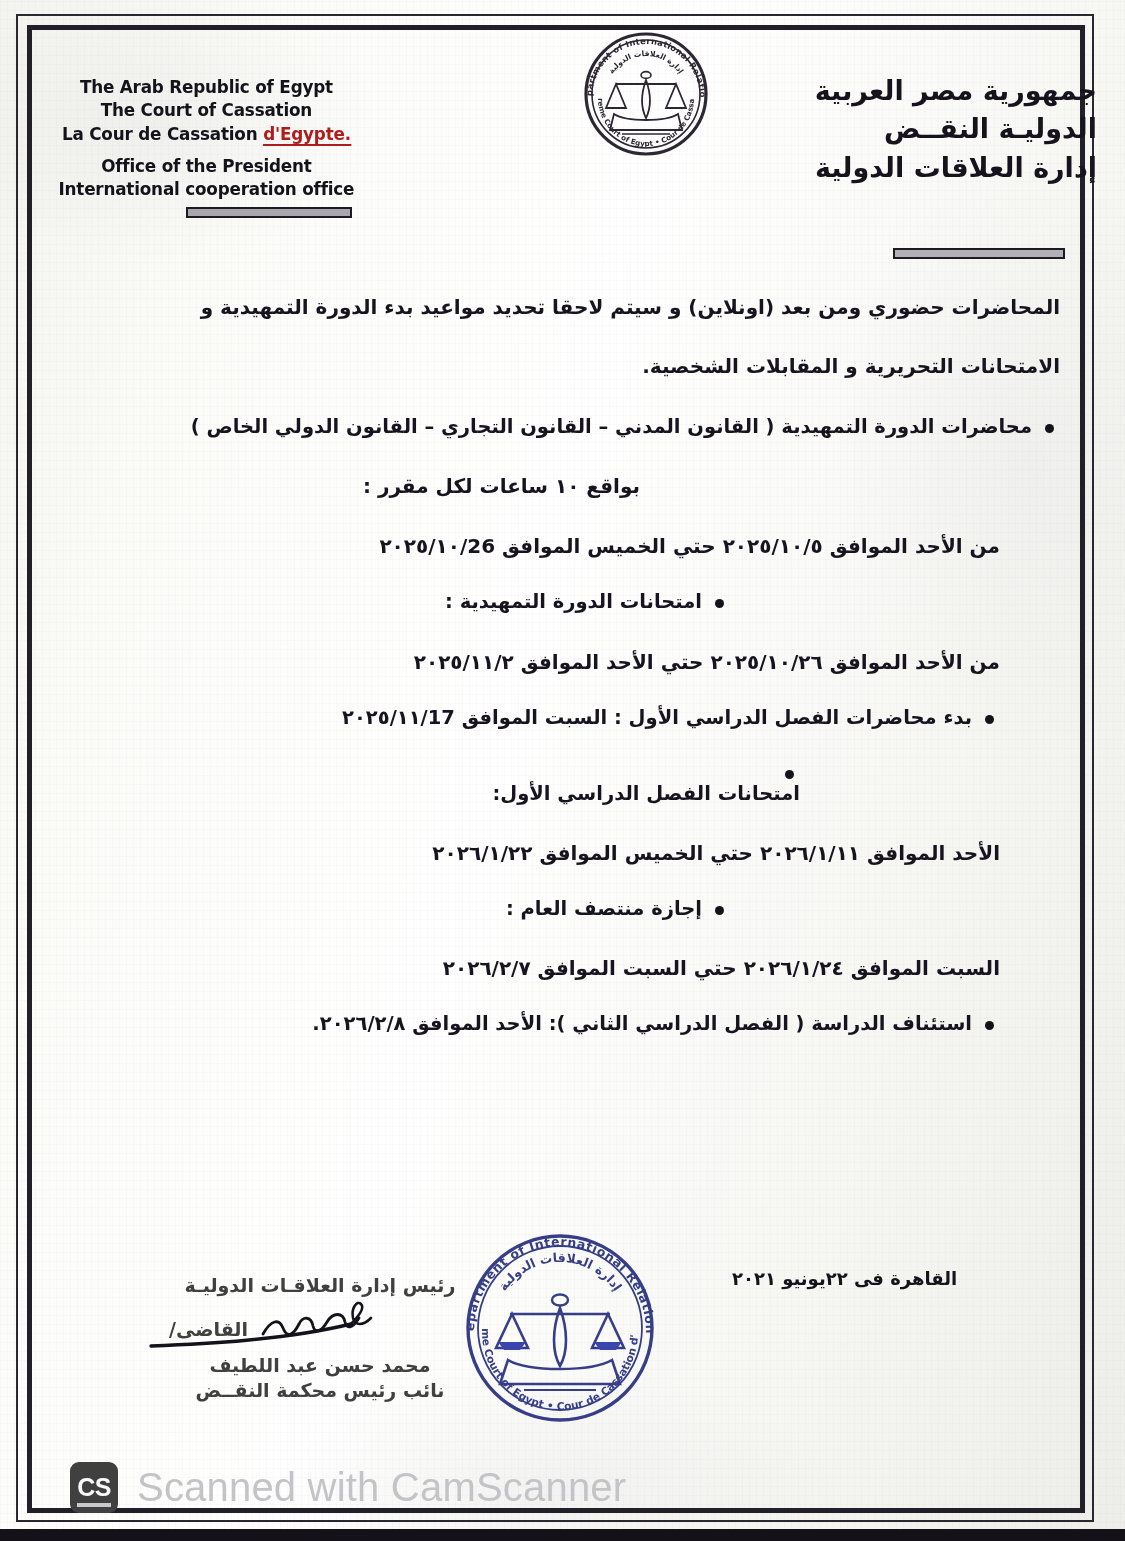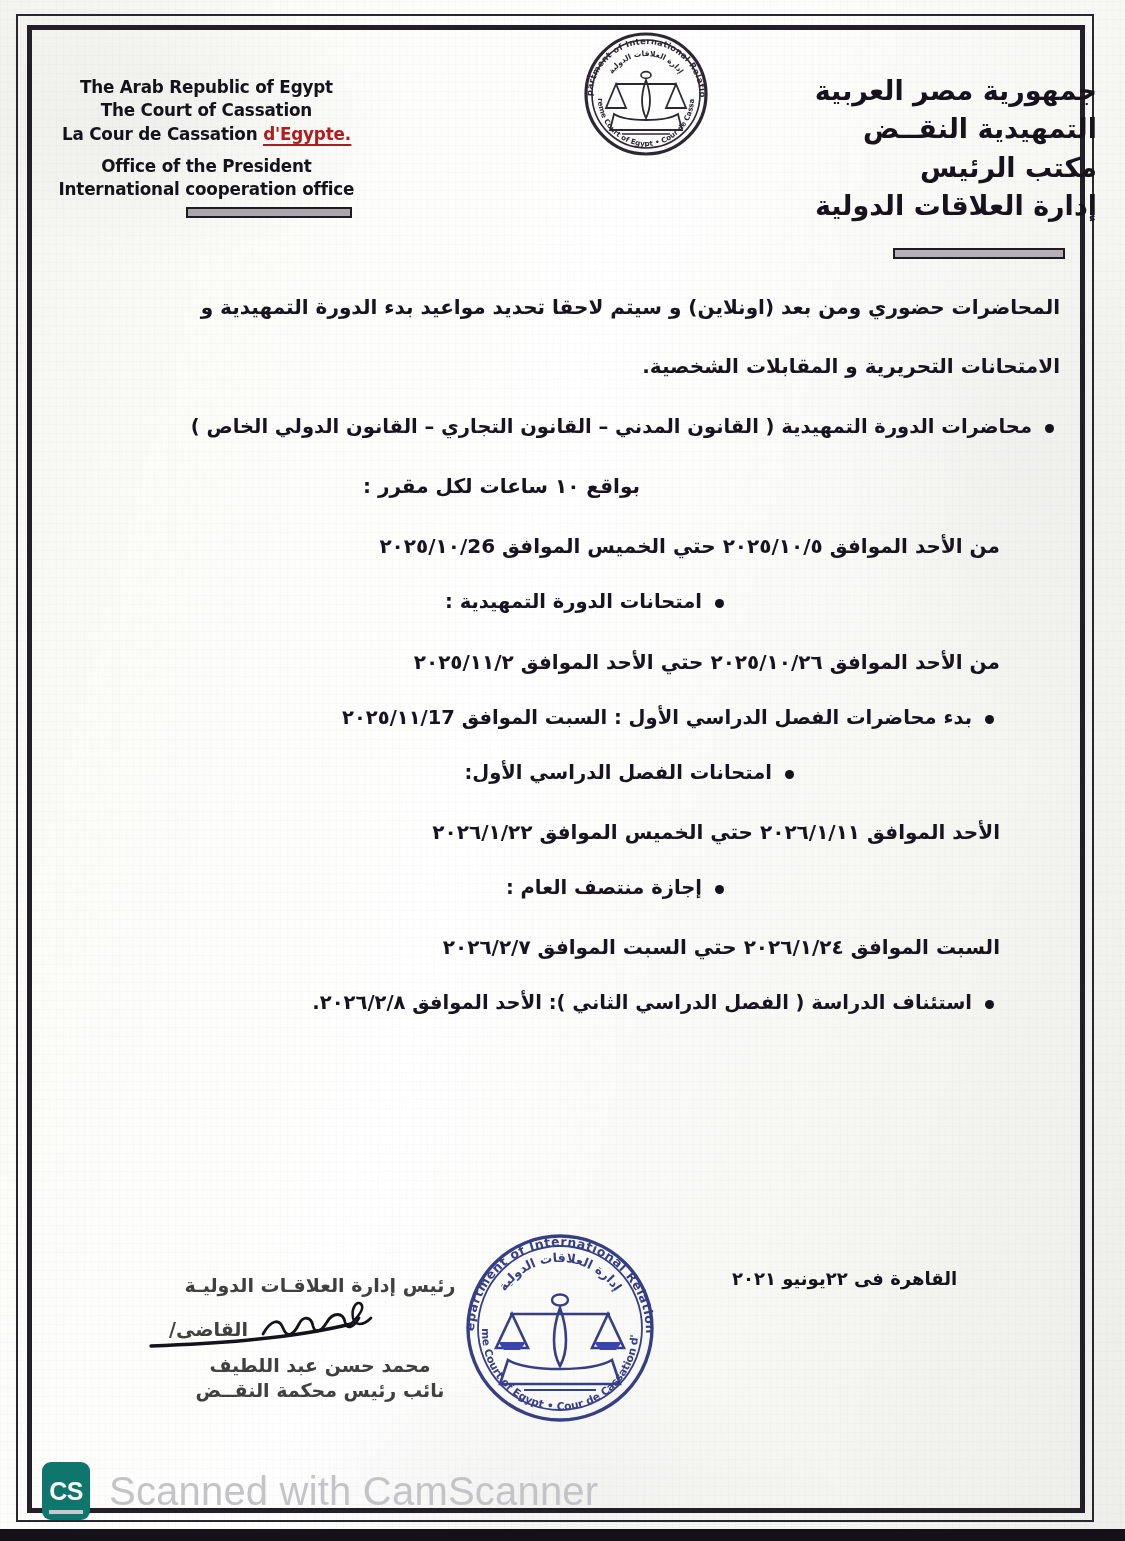--- a/index.html
+++ b/index.html
@@ -172,21 +172,21 @@
   .plain-line {
     font-size: 20px;
     font-weight: 700;
     line-height: 1.5;
     margin: 30px 0 0 0;
     color: #171420;
   }
   .ind-3 { margin-right: 420px; }
   .ind-4 { margin-right: 60px; }
   .ind-5 { margin-right: 330px; }
-  .ind-6 { margin-right: 260px; }
+  .ind-6 { margin-right: 260px; flex-direction: column; }
 
   
   .sig {
     position: absolute;
     right: 640px; top: 1274px;
     width: 330px;
     direction: rtl;
     text-align: center;
     font-family: "DejaVu Sans", sans-serif;
     font-weight: 700;
@@ -226,32 +226,33 @@
   
   .cs-mark {
     position: absolute;
     left: 42px; top: 1462px;
     display: flex;
     flex-direction: row;
     align-items: center;
     direction: ltr;
   }
   .cs-badge {
-    width: 48px; height: 58px;
+    width: 48px; height: 51px;
     border-radius: 9px;
-    background: #0f766e;
+    background: #404040;
     color: #fbfbfb;
     font-family: "Liberation Sans", sans-serif;
     font-weight: 700;
     font-size: 25px;
     display: flex;
     align-items: center;
     justify-content: center;
     letter-spacing: -0.5px;
     position: relative;
+    margin-left: 28px;
   }
   .cs-badge::after {
     content: "";
     position: absolute;
     left: 7px; right: 7px; bottom: 6px;
     height: 4px;
     background: #c9c9cc;
   }
   .cs-text {
     margin-left: 19px;
@@ -277,22 +278,21 @@
     <div class="l1">The Arab Republic of Egypt</div>
     <div class="l2">The Court of Cassation</div>
     <div class="l3"><span>La Cour de Cassation </span><span class="red-strike">d'Egypte.</span></div>
     <div class="l4">Office of the President</div>
     <div class="l5">International cooperation office</div>
   </div>
   <div class="rule-en"></div>
 
   <div class="hdr-ar">
     <div class="a1">جمهورية مصر العربية</div>
-    <div class="a2">التمهيدية النقــض</div>
-    <div class="a3">مكتب الرئيس</div>
+    <div class="a2">الدوليـة النقــض</div>
     <div class="a4">إدارة العلاقات الدولية</div>
   </div>
   <div class="rule-ar"></div>
 
   <svg class="seal-top" viewBox="0 0 152 148">
     <defs>
       <path id="arcTop" d="M 22,80 A 54,54 0 0 1 130,80"></path>
       <path id="arcBotT" d="M 28,80 A 48,48 0 0 0 124,80"></path>
       <path id="arcMidT" d="M 36,78 A 40,40 0 0 1 116,78"></path>
     </defs>

